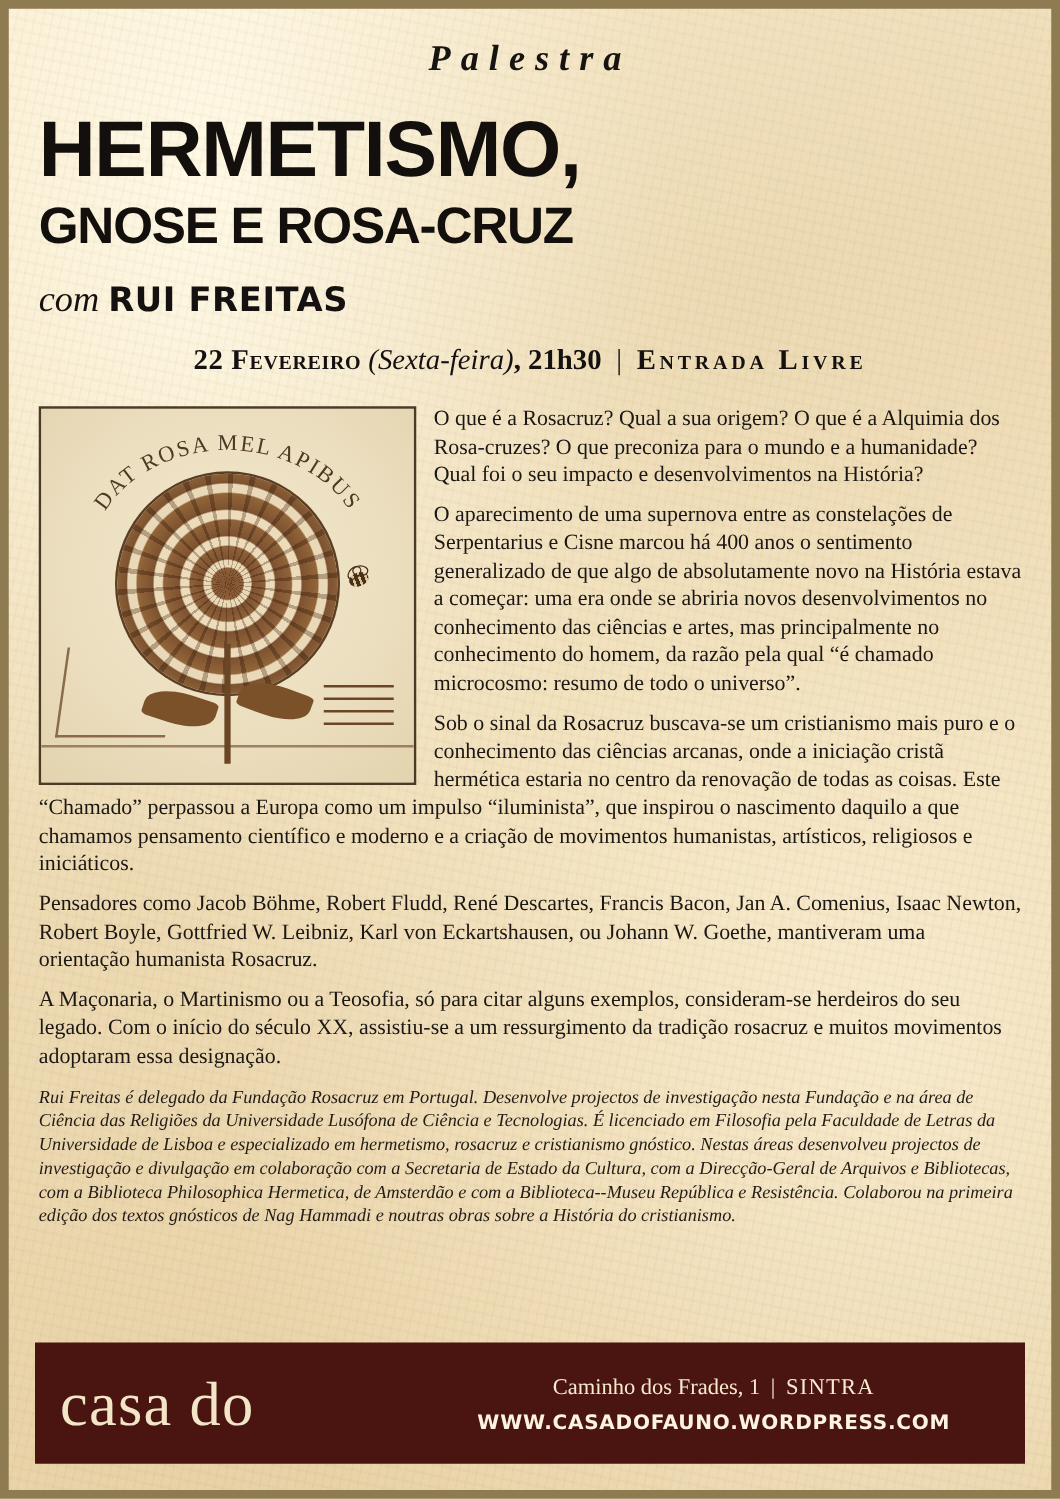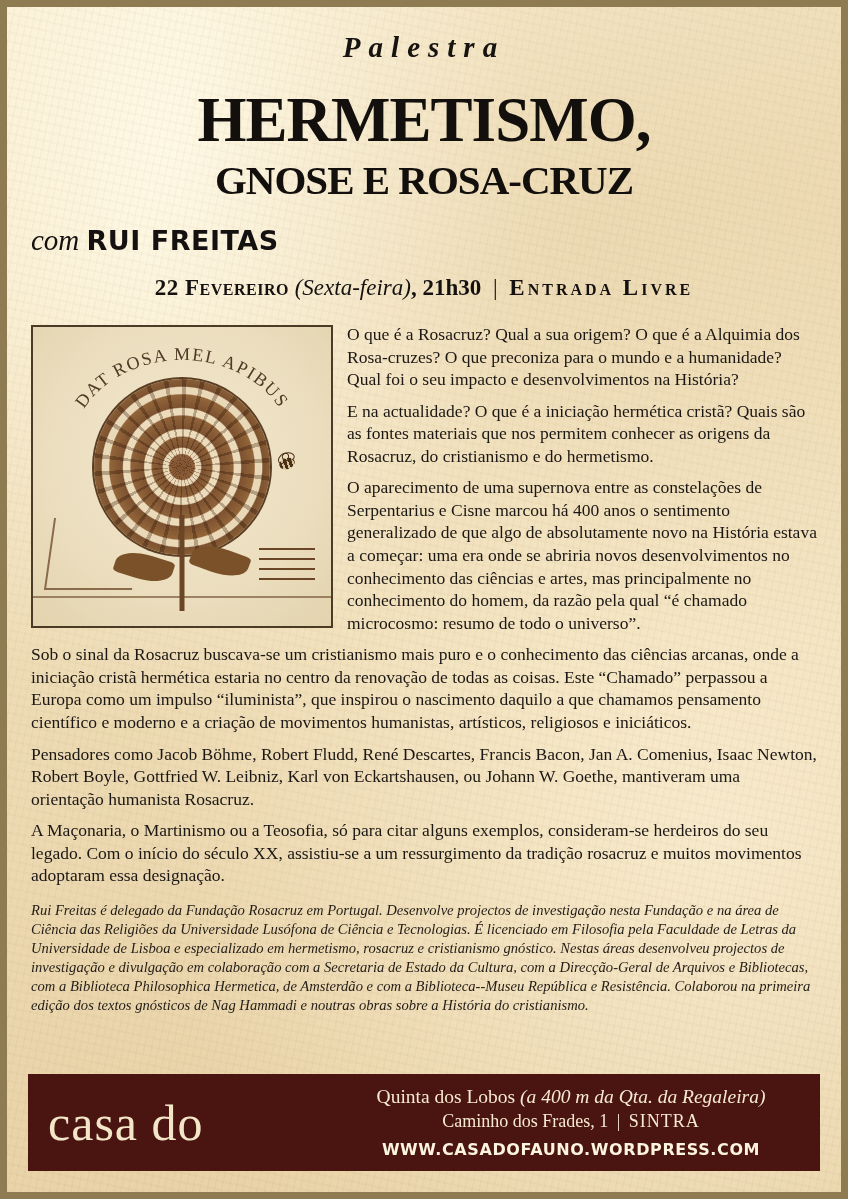--- a/index.html
+++ b/index.html
@@ -47,22 +47,22 @@
     text-align: center;
     font-family: "Liberation Serif", serif;
     font-style: italic;
     font-weight: bold;
     font-size: 29px;
     letter-spacing: 8px;
     color: #171310;
     margin-top: 24px;
   }
   .title {
-    text-align: center;
-    font-family: Liberation Serif, serif;
+    text-align: left;
+    font-family: Liberation Sans, sans-serif;
     font-weight: bold;
     color: #120f0c;
     margin-top: 22px;
   }
   .title .line1 {
     display: block;
     font-size: 63px;
     line-height: 1.08;
     letter-spacing: -1px;
   }
@@ -358,39 +358,34 @@
         </div>
         <div class="rose"></div>
         <div class="stem"></div>
         <div class="leaf-l"></div>
         <div class="leaf-r"></div>
         <div class="bee"></div>
         <div class="ground"></div>
       </div>
 
       <p class="txt">O que é a Rosacruz? Qual a sua origem? O que é a Alquimia dos Rosa-cruzes? O que preconiza para o mundo e a humanidade? Qual foi o seu impacto e desenvolvimentos na História?</p>
-      <p class="txt">E na actualidade? O que é a iniciação hermética cristã? Quais são as fontes materiais que nos permitem conhecer as origens da Rosacruz, do cristianismo e do hermetismo.</p>
       <p class="txt">O aparecimento de uma supernova entre as constelações de Serpentarius e Cisne marcou há 400 anos o sentimento generalizado de que algo de absolutamente novo na História estava a começar: uma era onde se abriria novos desenvolvimentos no conhecimento das ciências e artes, mas principalmente no conhecimento do homem, da razão pela qual “é chamado microcosmo: resumo de todo o universo”.</p>
       <p class="txt">Sob o sinal da Rosacruz buscava-se um cristianismo mais puro e o conhecimento das ciências arcanas, onde a iniciação cristã hermética estaria no centro da renovação de todas as coisas. Este “Chamado” perpassou a Europa como um impulso “iluminista”, que inspirou o nascimento daquilo a que chamamos pensamento científico e moderno e a criação de movimentos humanistas, artísticos, religiosos e iniciáticos.</p>
       <p class="txt">Pensadores como Jacob Böhme, Robert Fludd, René Descartes, Francis Bacon, Jan A. Comenius, Isaac Newton, Robert Boyle, Gottfried W. Leibniz, Karl von Eckartshausen, ou Johann W. Goethe, mantiveram uma orientação humanista Rosacruz.</p>
       <p class="txt last">A Maçonaria, o Martinismo ou a Teosofia, só para citar alguns exemplos, consideram-se herdeiros do seu legado. Com o início do século XX, assistiu-se a um ressurgimento da tradição rosacruz e muitos movimentos adoptaram essa designação.</p>
 
       <p class="bio">Rui Freitas é delegado da Fundação Rosacruz em Portugal. Desenvolve projectos de investigação nesta Fundação e na área de Ciência das Religiões da Universidade Lusófona de Ciência e Tecnologias. É licenciado em Filosofia pela Faculdade de Letras da Universidade de Lisboa e especializado em hermetismo, rosacruz e cristianismo gnóstico. Nestas áreas desenvolveu projectos de investigação e divulgação em colaboração com a Secretaria de Estado da Cultura, com a Direcção-Geral de Arquivos e Bibliotecas, com a Biblioteca Philosophica Hermetica, de Amsterdão e com a Biblioteca--Museu República e Resistência. Colaborou na primeira edição dos textos gnósticos de Nag Hammadi e noutras obras sobre a História do cristianismo.</p>
     </div>
   </div>
 
   <div class="footer">
     <div class="brand">
       <span class="b1">casa do</span>
     </div>
     <div class="venue">
-      <div class="v1">
-        <span>Quinta dos Lobos</span>
-        <span class="ital">(a 400 m da Qta. da Regaleira)</span>
-      </div>
       <div class="v2">
         <span>Caminho dos Frades, 1</span>
         <span class="sep">|</span>
         <span class="city">SINTRA</span>
       </div>
       <div class="url">WWW.CASADOFAUNO.WORDPRESS.COM</div>
     </div>
   </div>
 </div>
 

